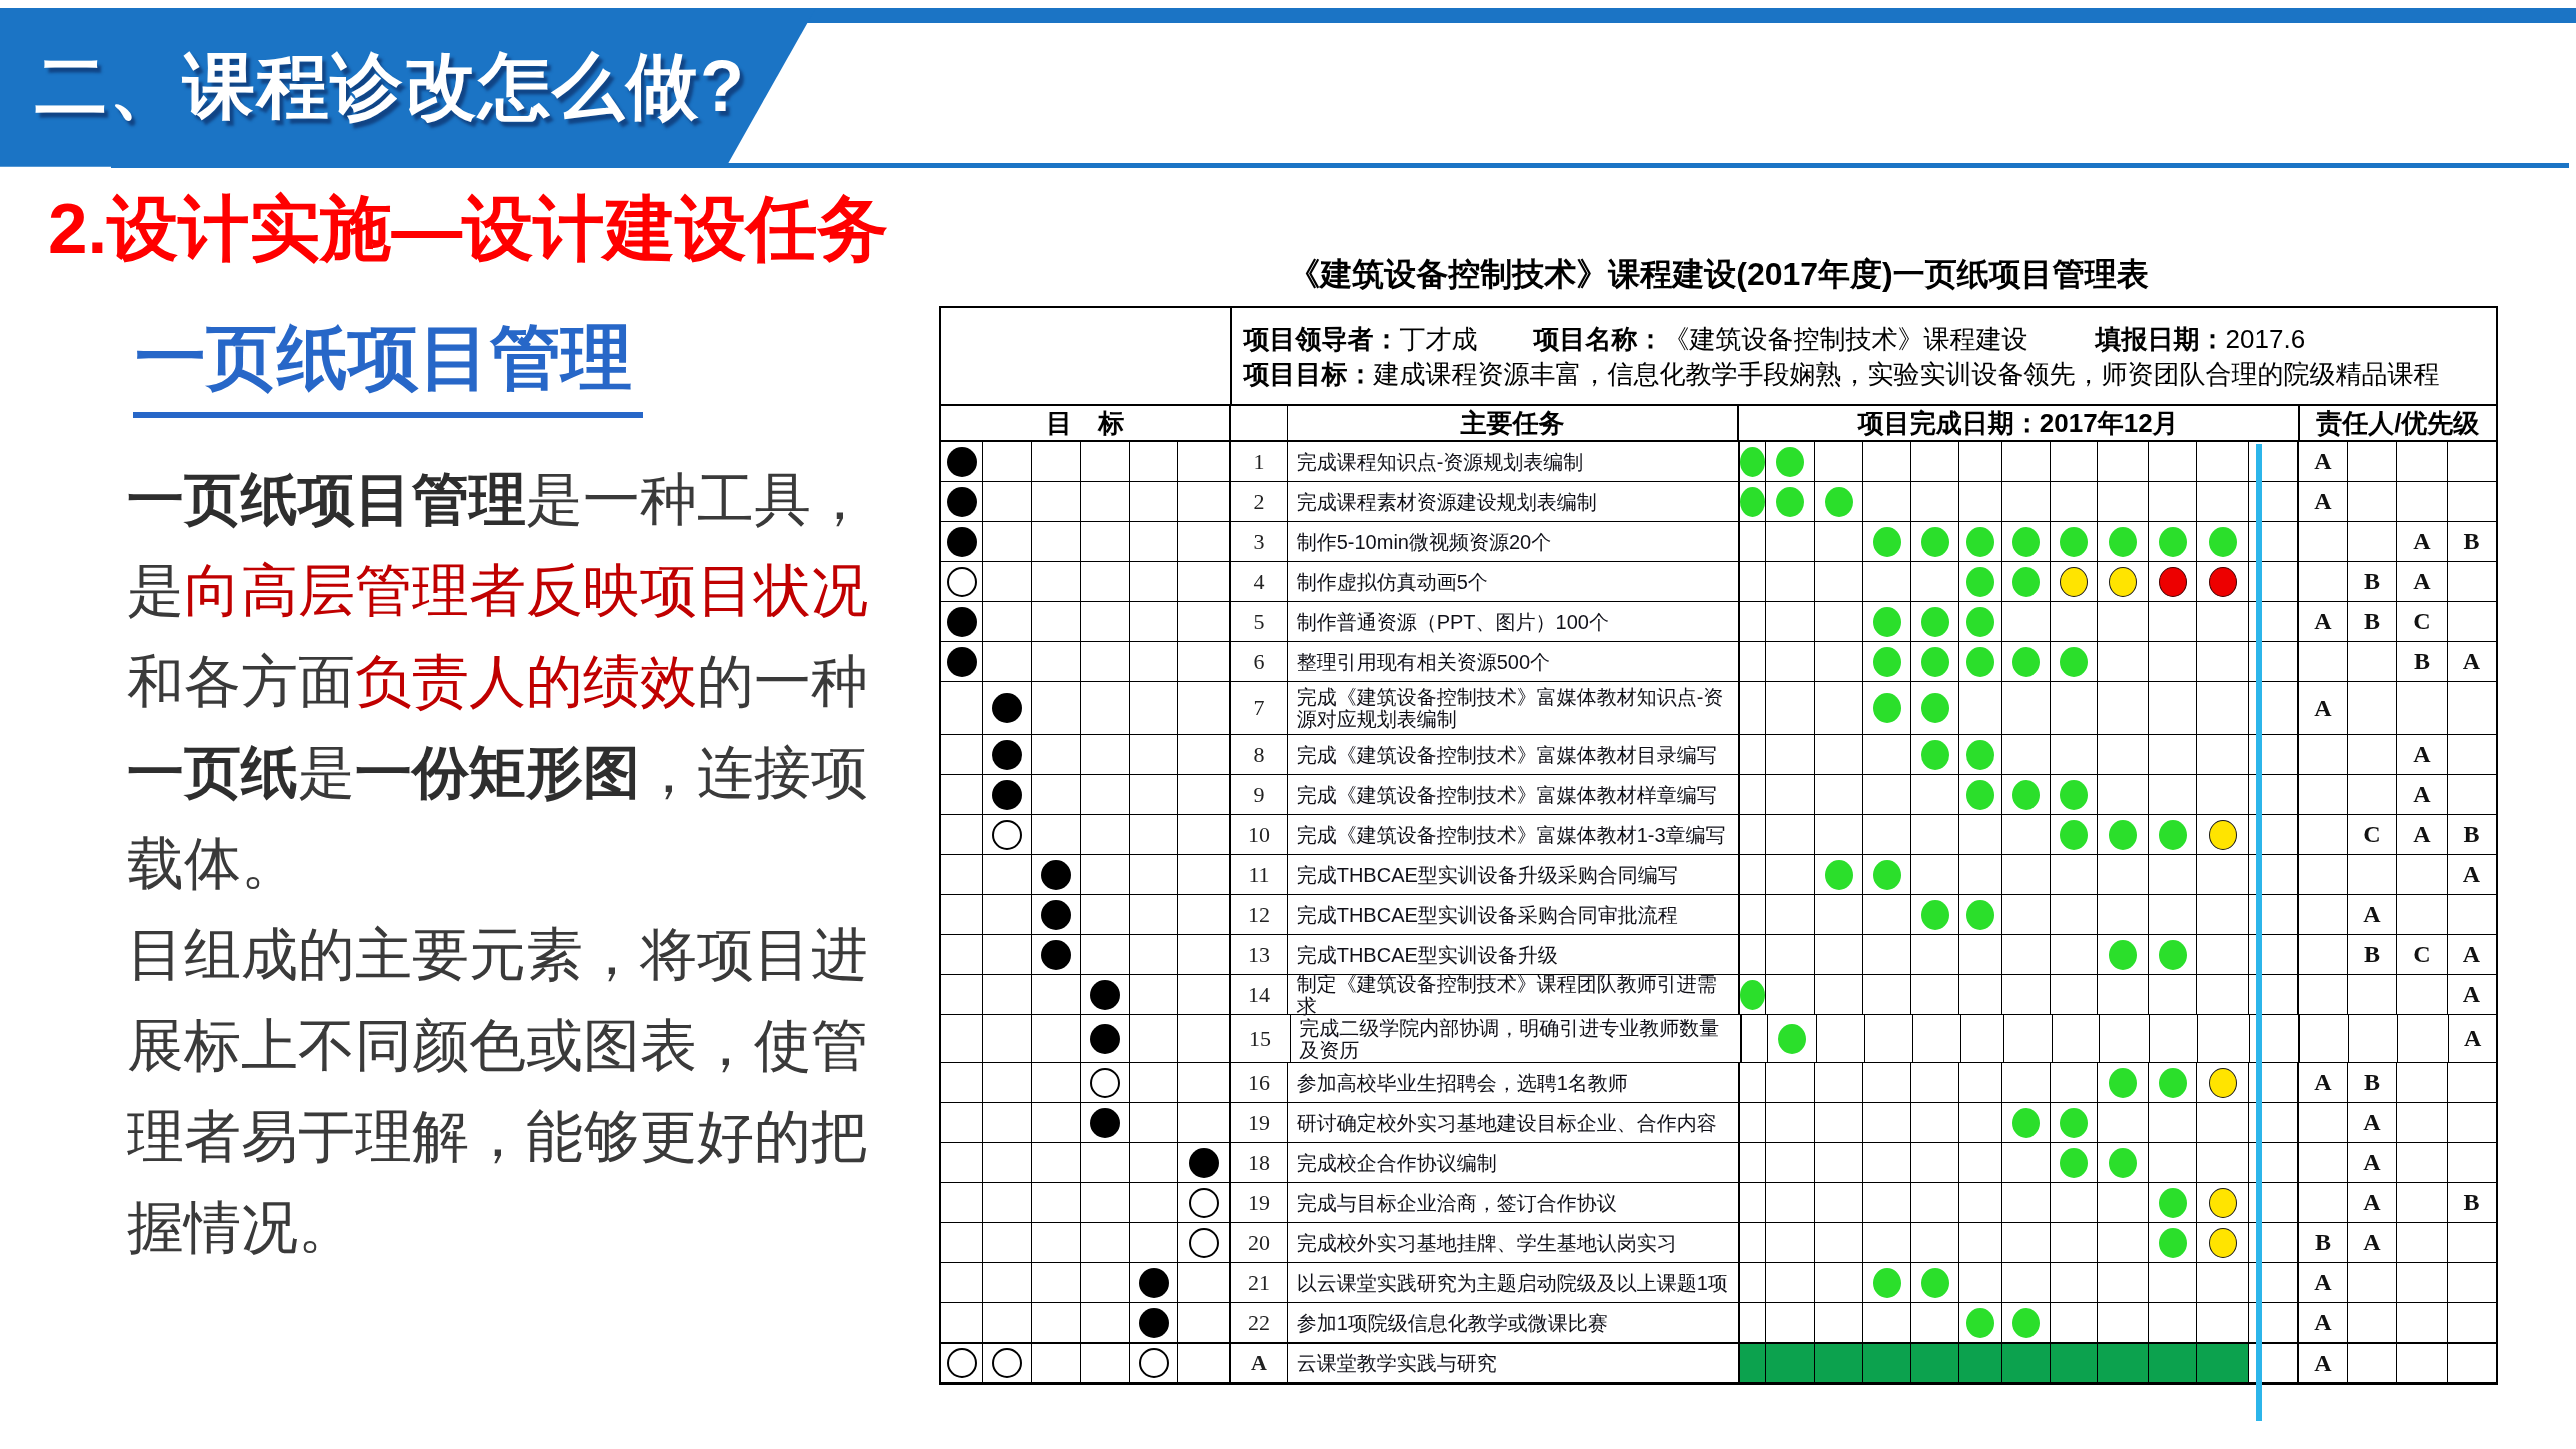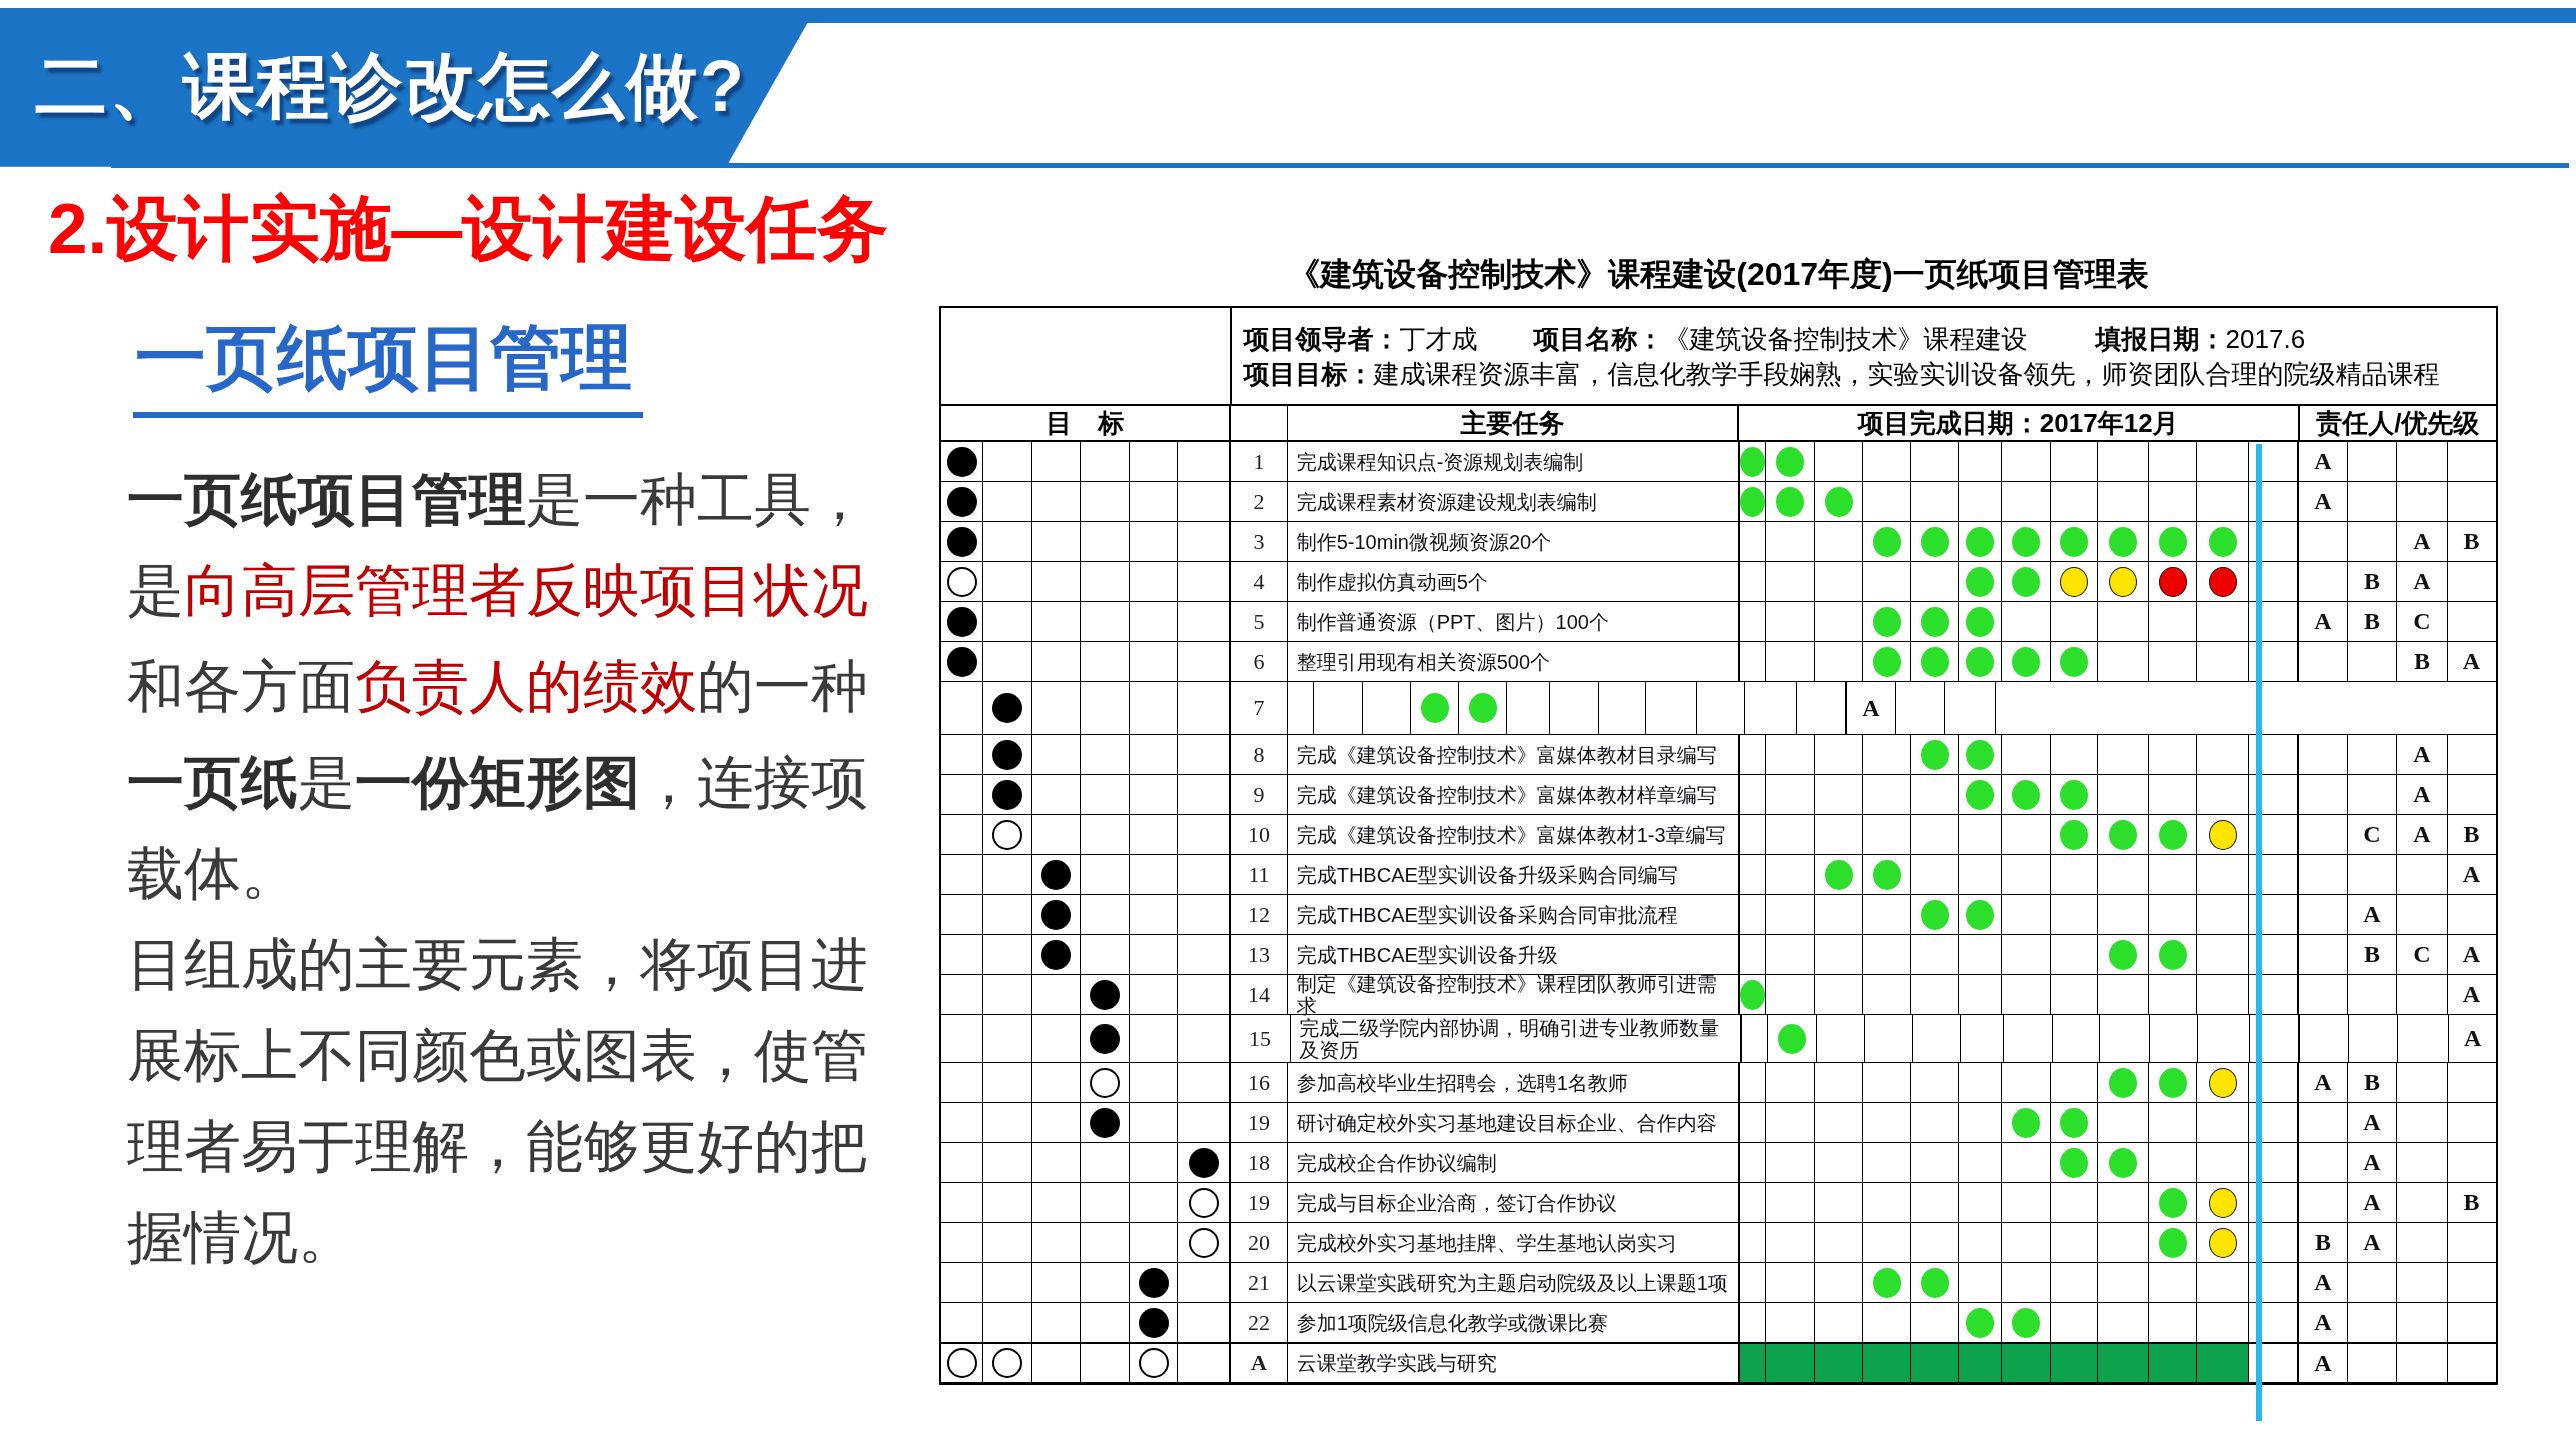--- a/index.html
+++ b/index.html
@@ -19,21 +19,21 @@
           letter-spacing:1.9px; text-shadow:3.9px 4.8px 2.9px rgba(10,30,80,.55); white-space:nowrap;}
   .rule{position:absolute; left:111px; top:163px; width:2458px; height:4.8px; background:var(--banner_blue);}
 
   
   .heading{position:absolute; left:48px; top:182px; font-size:71px; font-weight:bold; color:var(--heading_red); white-space:nowrap;}
   .link{position:absolute; left:133px; top:311px; font-size:71px; font-weight:bold; color:var(--link_blue);
         border-bottom:6.8px solid var(--link_blue); padding:0 11.6px 5.8px 1.9px; white-space:nowrap;}
   .para{position:absolute; left:127px; top:454px; width:831px;}
   .pline{font-size:57px; line-height:91px; color:var(--body_dark); white-space:nowrap;}
   .pline .b{font-weight:bold; color:#2e2e2e;}
-  .pline .r{color:var(--body_red);font-family:Liberation Mono, monospace;}
+  .pline .r{color:var(--body_red);}
 
   
   .tbl-title{position:absolute; left:939px; top:253px; width:1559px; text-align:center;
              font-size:32px; font-weight:bold; color:#000; white-space:nowrap;}
   .tbl{position:absolute; left:939px; top:306px; width:1559px; border:2.9px solid #000; background:#fff;}
   .info-band{display:flex; height:98px; border-bottom:2.9px solid #000;}
   .info-left{width:291px; border-right:2.9px solid #000;}
   .info-right{flex:1; padding:13.5px 0 0 11.6px; font-size:26px; line-height:35px; color:#000; white-space:nowrap;}
   .info-right b{font-weight:bold;}
   .gap1{display:inline-block; width:56px;} .gap2{display:inline-block; width:68px;}
@@ -324,20 +324,21 @@
         <div class="trow" style="height: 53px;">
           <div class="c thin" style="width: 42px;"></div>
           <div class="c thin" style="width: 49px;">
             <span class="gdot"></span>
           </div>
           <div class="c thin" style="width: 49px;"></div>
           <div class="c thin" style="width: 49px;"></div>
           <div class="c thin" style="width: 48px;"></div>
           <div class="c sec" style="width: 53px;"></div>
           <div class="c numc thin" style="width: 57px;">7</div>
+          <div class="c taskc sec" style="width: 452px;">完成《建筑设备控制技术》富媒体教材知识点-资源对应规划表编制</div>
           <div class="c thin" style="width: 26px;"></div>
           <div class="c thin" style="width: 49px;"></div>
           <div class="c thin" style="width: 48px;"></div>
           <div class="c thin" style="width: 48px;">
             <span class="dot g"></span>
           </div>
           <div class="c thin" style="width: 48px;">
             <span class="dot g"></span>
           </div>
           <div class="c thin" style="width: 43px;"></div>

